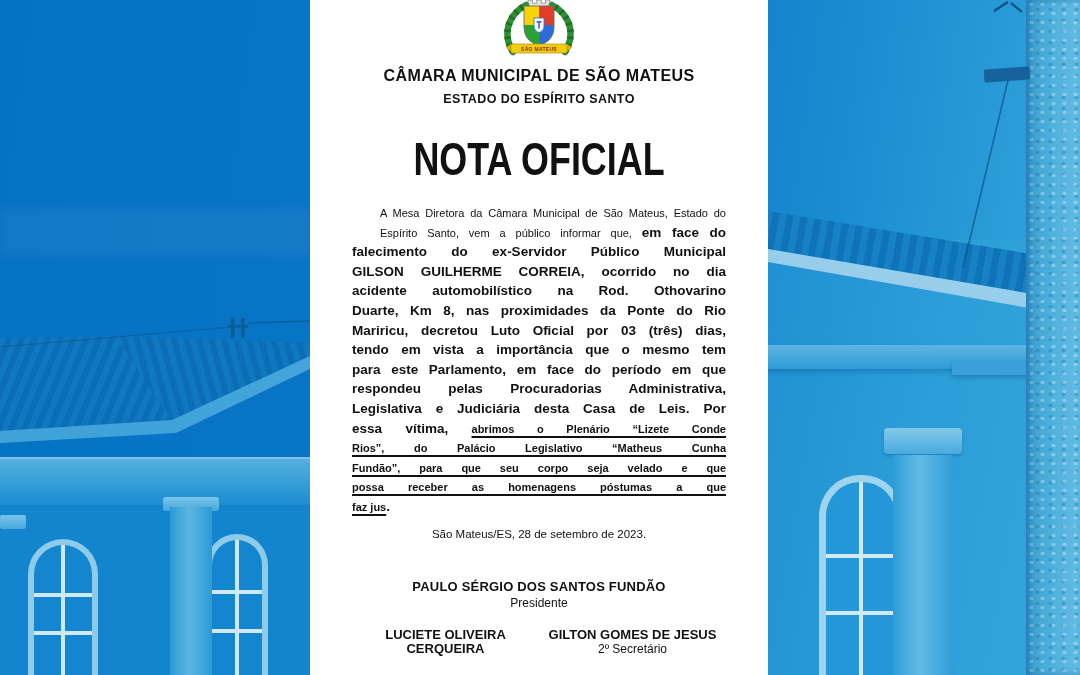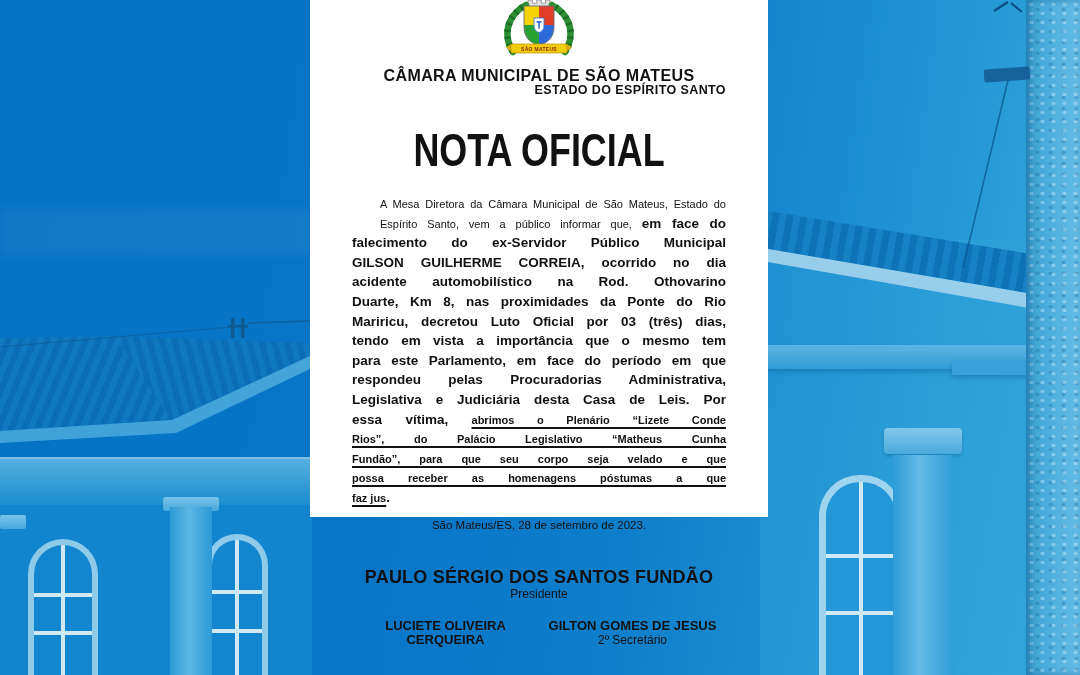--- a/index.html
+++ b/index.html
@@ -68,37 +68,37 @@
     background-image:
       radial-gradient(rgba(255,255,255,.30) 1.5px,transparent 2.6px),
       radial-gradient(rgba(13,92,148,.28) 1.5px,transparent 2.6px),
       linear-gradient(90deg,#3aa0d2,#52b2de 55%,#63bce4);
     background-size:11px 9px,13px 11px,100% 100%;background-position:0 0,5px 4px,0 0;
     box-shadow:inset 4px 0 7px rgba(10,80,140,.45);}
   .cross-bar{position:absolute;left:984px;top:68px;width:46px;height:13px;background:#15629c;
     transform:rotate(-4deg);border-radius:2px;}
 
   
-  .doc{position:absolute;left:310px;top:0;width:458px;height:517px;background:#ffffff;
+  .doc{position:absolute;left:310px;top:0;width:458px;height:675px;background:#ffffff;
     box-sizing:border-box;padding:0 42px;text-align:center;color:#111;}
   .crest{display:block;margin:-2px auto 0;}
   .org-name{margin-top:10px;font-size:16px;font-weight:700;letter-spacing:.4px;line-height:16px;}
-  .state-name{margin-top:0;font-size:12.5px;font-weight:700;letter-spacing:.4px;line-height:13px;text-align:right;}
+  .state-name{margin-top:9px;font-size:12.5px;font-weight:700;letter-spacing:.4px;line-height:13px;}
   .note-title{margin-top:33px;font-size:46px;font-weight:700;line-height:40px;
     transform:scaleX(.78);transform-origin:50% 50%;white-space:nowrap;}
   .note-body{width:374px;margin:24px auto 0;text-align:left;}
   .body-line{line-height:18.6px;text-align:justify;text-align-last:justify;white-space:normal;}
   .body-line.last{text-align-last:left;}
   .seg-normal{font-size:11px;margin-left:28px;}
   .seg-bold{font-size:13.5px;font-weight:700;}
   .seg-boldu{font-size:11px;font-weight:700;text-decoration:underline;
     text-decoration-thickness:1.5px;text-underline-offset:2.5px;}
   .date-line{margin-top:10px;font-size:11.5px;line-height:14px;}
   .president-block{margin-top:38px;}
-  .president-name{font-size:18px;font-weight:700;line-height:15px;letter-spacing:.2px;}
+  .president-name{font-size:13px;font-weight:700;line-height:15px;letter-spacing:.2px;}
   .president-role{font-size:12px;line-height:14px;margin-top:2px;}
   .secretaries{margin-top:18px;display:flex;width:100%;}
   .secretary-col{flex:1 1 50%;}
   .secretary-name{font-size:13px;font-weight:700;line-height:14px;}
   .secretary-role{font-size:12px;line-height:13px;margin-top:1px;}
 </style>
 </head>
 <body>
 
 <div class="stage">

